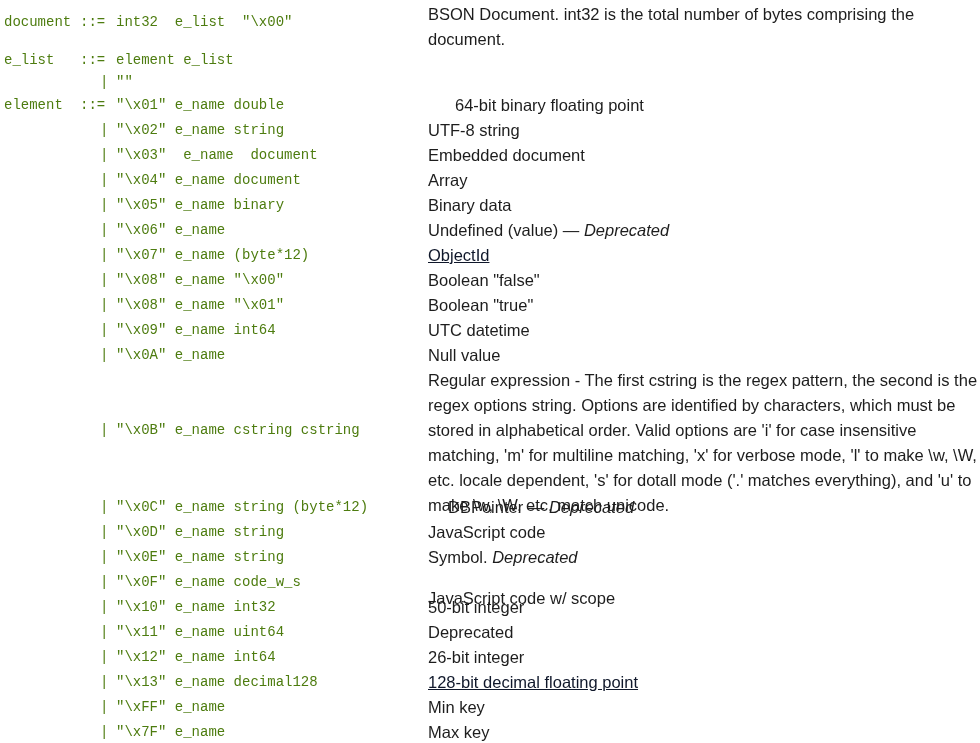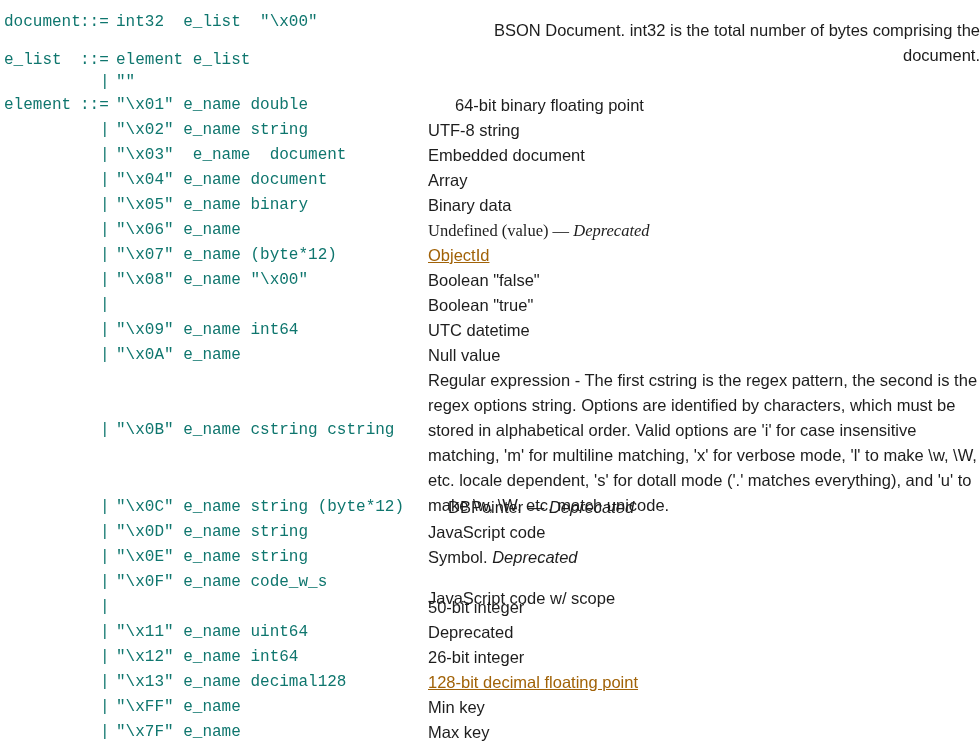--- a/index.html
+++ b/index.html
@@ -17,22 +17,22 @@
   }
 
   
   #grammar-column {
     position: absolute;
     left: 0;
     top: 0;
     width: 428px;
     height: 743px;
     font-family: "Liberation Mono", "DejaVu Sans Mono", monospace;
-    font-size: 16px;
-    color: #0f766e;
+    font-size: 14px;
+    color: #4d7c0f;
   }
   .g-row {
     position: absolute;
     left: 0;
     width: 428px;
     height: 25px;
     line-height: 25px;
     white-space: pre;
   }
   .g-lhs {
@@ -81,63 +81,63 @@
   .d-row.single {
     height: 25px;
   }
   .d-text {
     white-space: pre-wrap;
   }
   .dep {
     font-style: italic;
   }
   .doclink {
-    color: #a16207;
+    color: #0f172a;
     text-decoration: underline;
     cursor: pointer;
   }
 </style>
 </head>
 <body>
 
 <div id="grammar-column">
     <div class="g-row" style="top: 10px;"><span class="g-lhs">document</span><span class="g-op">::=</span><span class="g-rhs">int32  e_list  ″\x00″</span></div>
     <div class="g-row" style="top: 48px;"><span class="g-lhs">e_list</span><span class="g-op">::=</span><span class="g-rhs">element e_list</span></div>
     <div class="g-row" style="top: 70px;"><span class="g-pipe">|</span><span class="g-rhs">″″</span></div>
     <div class="g-row" style="top: 93px;"><span class="g-lhs">element</span><span class="g-op">::=</span><span class="g-rhs">″\x01″ e_name double</span></div>
     <div class="g-row" style="top: 118px;"><span class="g-pipe">|</span><span class="g-rhs">″\x02″ e_name string</span></div>
     <div class="g-row" style="top: 143px;"><span class="g-pipe">|</span><span class="g-rhs">″\x03″  e_name  document</span></div>
     <div class="g-row" style="top: 168px;"><span class="g-pipe">|</span><span class="g-rhs">″\x04″ e_name document</span></div>
     <div class="g-row" style="top: 193px;"><span class="g-pipe">|</span><span class="g-rhs">″\x05″ e_name binary</span></div>
     <div class="g-row" style="top: 218px;"><span class="g-pipe">|</span><span class="g-rhs">″\x06″ e_name</span></div>
     <div class="g-row" style="top: 243px;"><span class="g-pipe">|</span><span class="g-rhs">″\x07″ e_name (byte*12)</span></div>
     <div class="g-row" style="top: 268px;"><span class="g-pipe">|</span><span class="g-rhs">″\x08″ e_name ″\x00″</span></div>
-    <div class="g-row" style="top: 293px;"><span class="g-pipe">|</span></div>
+    <div class="g-row" style="top: 293px;"><span class="g-pipe">|</span><span class="g-rhs">″\x08″ e_name ″\x01″</span></div>
     <div class="g-row" style="top: 318px;"><span class="g-pipe">|</span><span class="g-rhs">″\x09″ e_name int64</span></div>
     <div class="g-row" style="top: 343px;"><span class="g-pipe">|</span><span class="g-rhs">″\x0A″ e_name</span></div>
     <div class="g-row" style="top: 418px;"><span class="g-pipe">|</span><span class="g-rhs">″\x0B″ e_name cstring cstring</span></div>
     <div class="g-row" style="top: 495px;"><span class="g-pipe">|</span><span class="g-rhs">″\x0C″ e_name string (byte*12)</span></div>
     <div class="g-row" style="top: 520px;"><span class="g-pipe">|</span><span class="g-rhs">″\x0D″ e_name string</span></div>
     <div class="g-row" style="top: 545px;"><span class="g-pipe">|</span><span class="g-rhs">″\x0E″ e_name string</span></div>
     <div class="g-row" style="top: 570px;"><span class="g-pipe">|</span><span class="g-rhs">″\x0F″ e_name code_w_s</span></div>
-    <div class="g-row" style="top: 595px;"><span class="g-pipe">|</span></div>
+    <div class="g-row" style="top: 595px;"><span class="g-pipe">|</span><span class="g-rhs">″\x10″ e_name int32</span></div>
     <div class="g-row" style="top: 620px;"><span class="g-pipe">|</span><span class="g-rhs">″\x11″ e_name uint64</span></div>
     <div class="g-row" style="top: 645px;"><span class="g-pipe">|</span><span class="g-rhs">″\x12″ e_name int64</span></div>
     <div class="g-row" style="top: 670px;"><span class="g-pipe">|</span><span class="g-rhs">″\x13″ e_name decimal128</span></div>
     <div class="g-row" style="top: 695px;"><span class="g-pipe">|</span><span class="g-rhs">″\xFF″ e_name</span></div>
     <div class="g-row" style="top: 720px;"><span class="g-pipe">|</span><span class="g-rhs">″\x7F″ e_name</span></div>
   </div>
 <div id="description-column">
-    <div class="d-row single" style="top: 18px; text-align: right;"><span class="d-text">BSON Document. int32 is the total number of bytes comprising the document.</span></div>
+    <div class="d-row single" style="top: 2px;"><span class="d-text">BSON Document. int32 is the total number of bytes comprising the document.</span></div>
     <div class="d-row single" style="top: 93px; margin-left: 27px;"><span class="d-text">64-bit binary floating point</span></div>
     <div class="d-row single" style="top: 118px;"><span class="d-text">UTF-8 string</span></div>
     <div class="d-row single" style="top: 143px;"><span class="d-text">Embedded document</span></div>
     <div class="d-row single" style="top: 168px;"><span class="d-text">Array</span></div>
     <div class="d-row single" style="top: 193px;"><span class="d-text">Binary data</span></div>
-    <div class="d-row single" style="top: 218px; font-family: Liberation Serif, serif;"><span class="d-text">Undefined (value) — </span><span class="dep">Deprecated</span></div>
+    <div class="d-row single" style="top: 218px;"><span class="d-text">Undefined (value) — </span><span class="dep">Deprecated</span></div>
     <div class="d-row single" style="top: 243px;"><span class="doclink">ObjectId</span></div>
     <div class="d-row single" style="top: 268px;"><span class="d-text">Boolean "false"</span></div>
     <div class="d-row single" style="top: 293px;"><span class="d-text">Boolean "true"</span></div>
     <div class="d-row single" style="top: 318px;"><span class="d-text">UTC datetime</span></div>
     <div class="d-row single" style="top: 343px;"><span class="d-text">Null value</span></div>
     <div class="d-row" style="top: 368px;"><span class="d-text">Regular expression - The first cstring is the regex pattern, the second is the regex options string. Options are identified by characters, which must be stored in alphabetical order. Valid options are 'i' for case insensitive matching, 'm' for multiline matching, 'x' for verbose mode, 'l' to make \w, \W, etc. locale dependent, 's' for dotall mode ('.' matches everything), and 'u' to make \w, \W, etc. match unicode.</span></div>
     <div class="d-row single" style="top: 495px; margin-left: 20px;"><span class="d-text">DBPointer — </span><span class="dep">Deprecated</span></div>
     <div class="d-row single" style="top: 545px;"><span class="d-text">Symbol. </span><span class="dep">Deprecated</span></div>
     <div class="d-row single" style="top: 520px;"><span class="d-text">JavaScript code</span></div>
     <div class="d-row single" style="top: 586px;"><span class="d-text">JavaScript code w/ scope</span></div>

